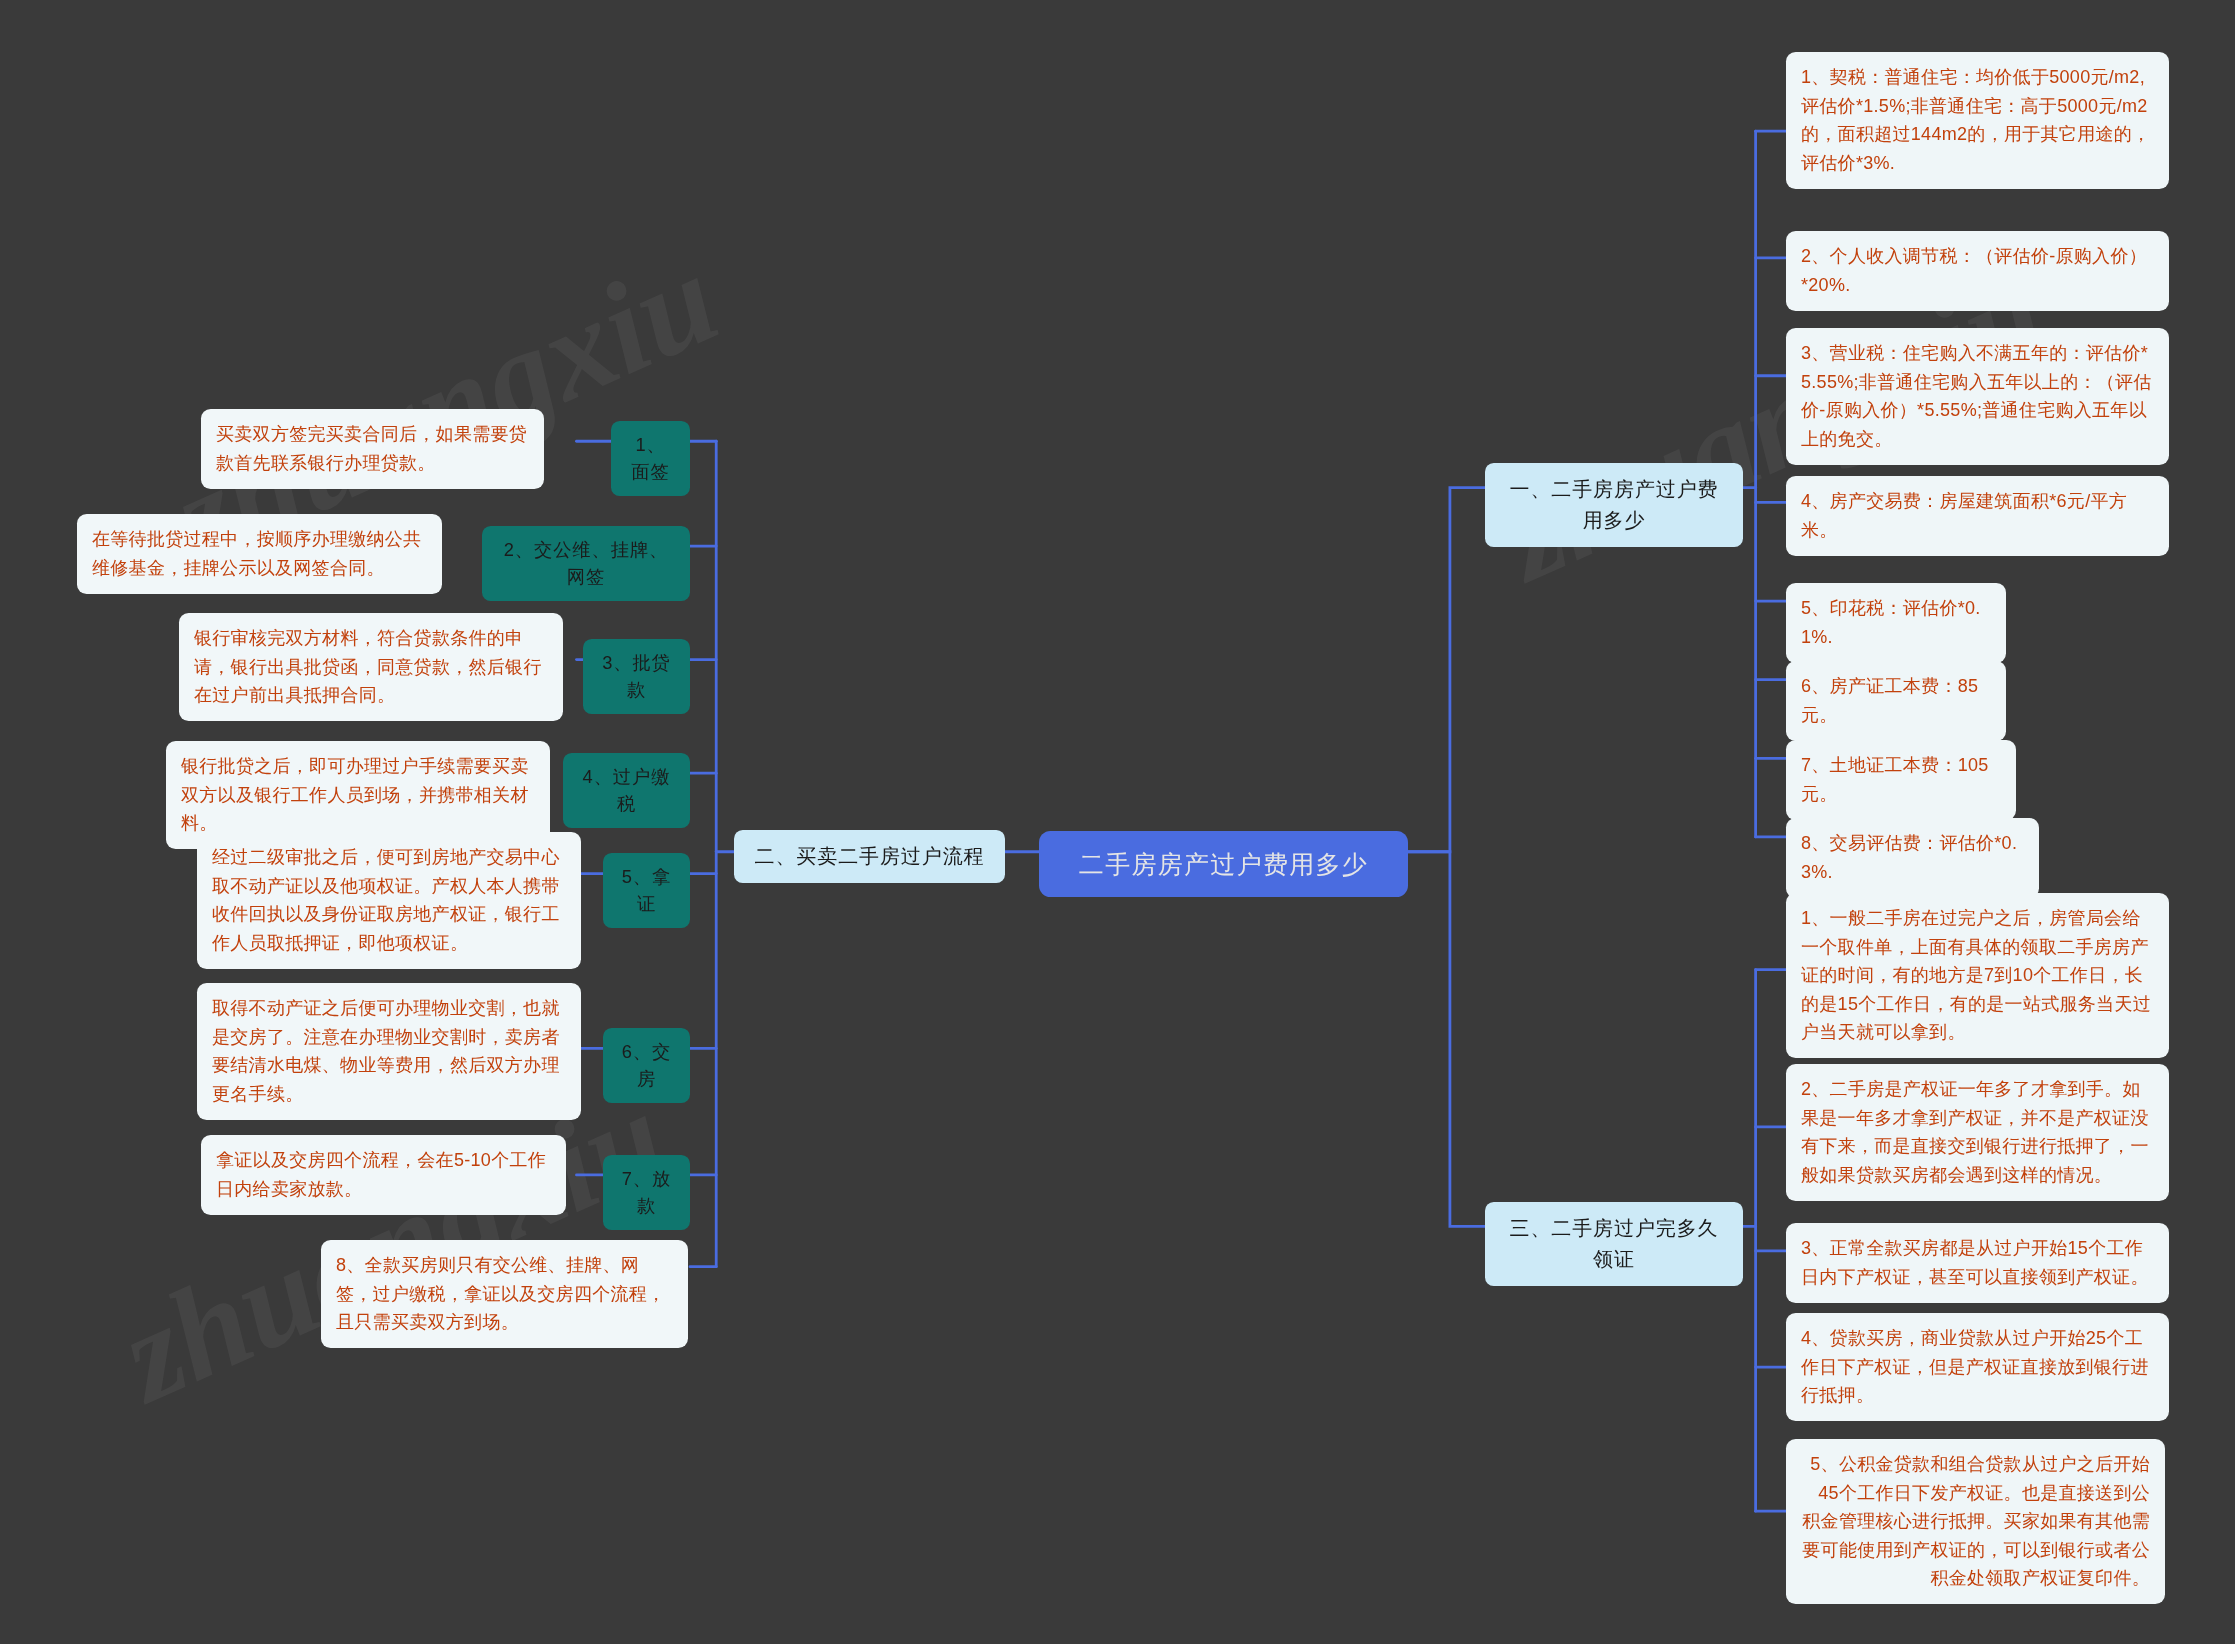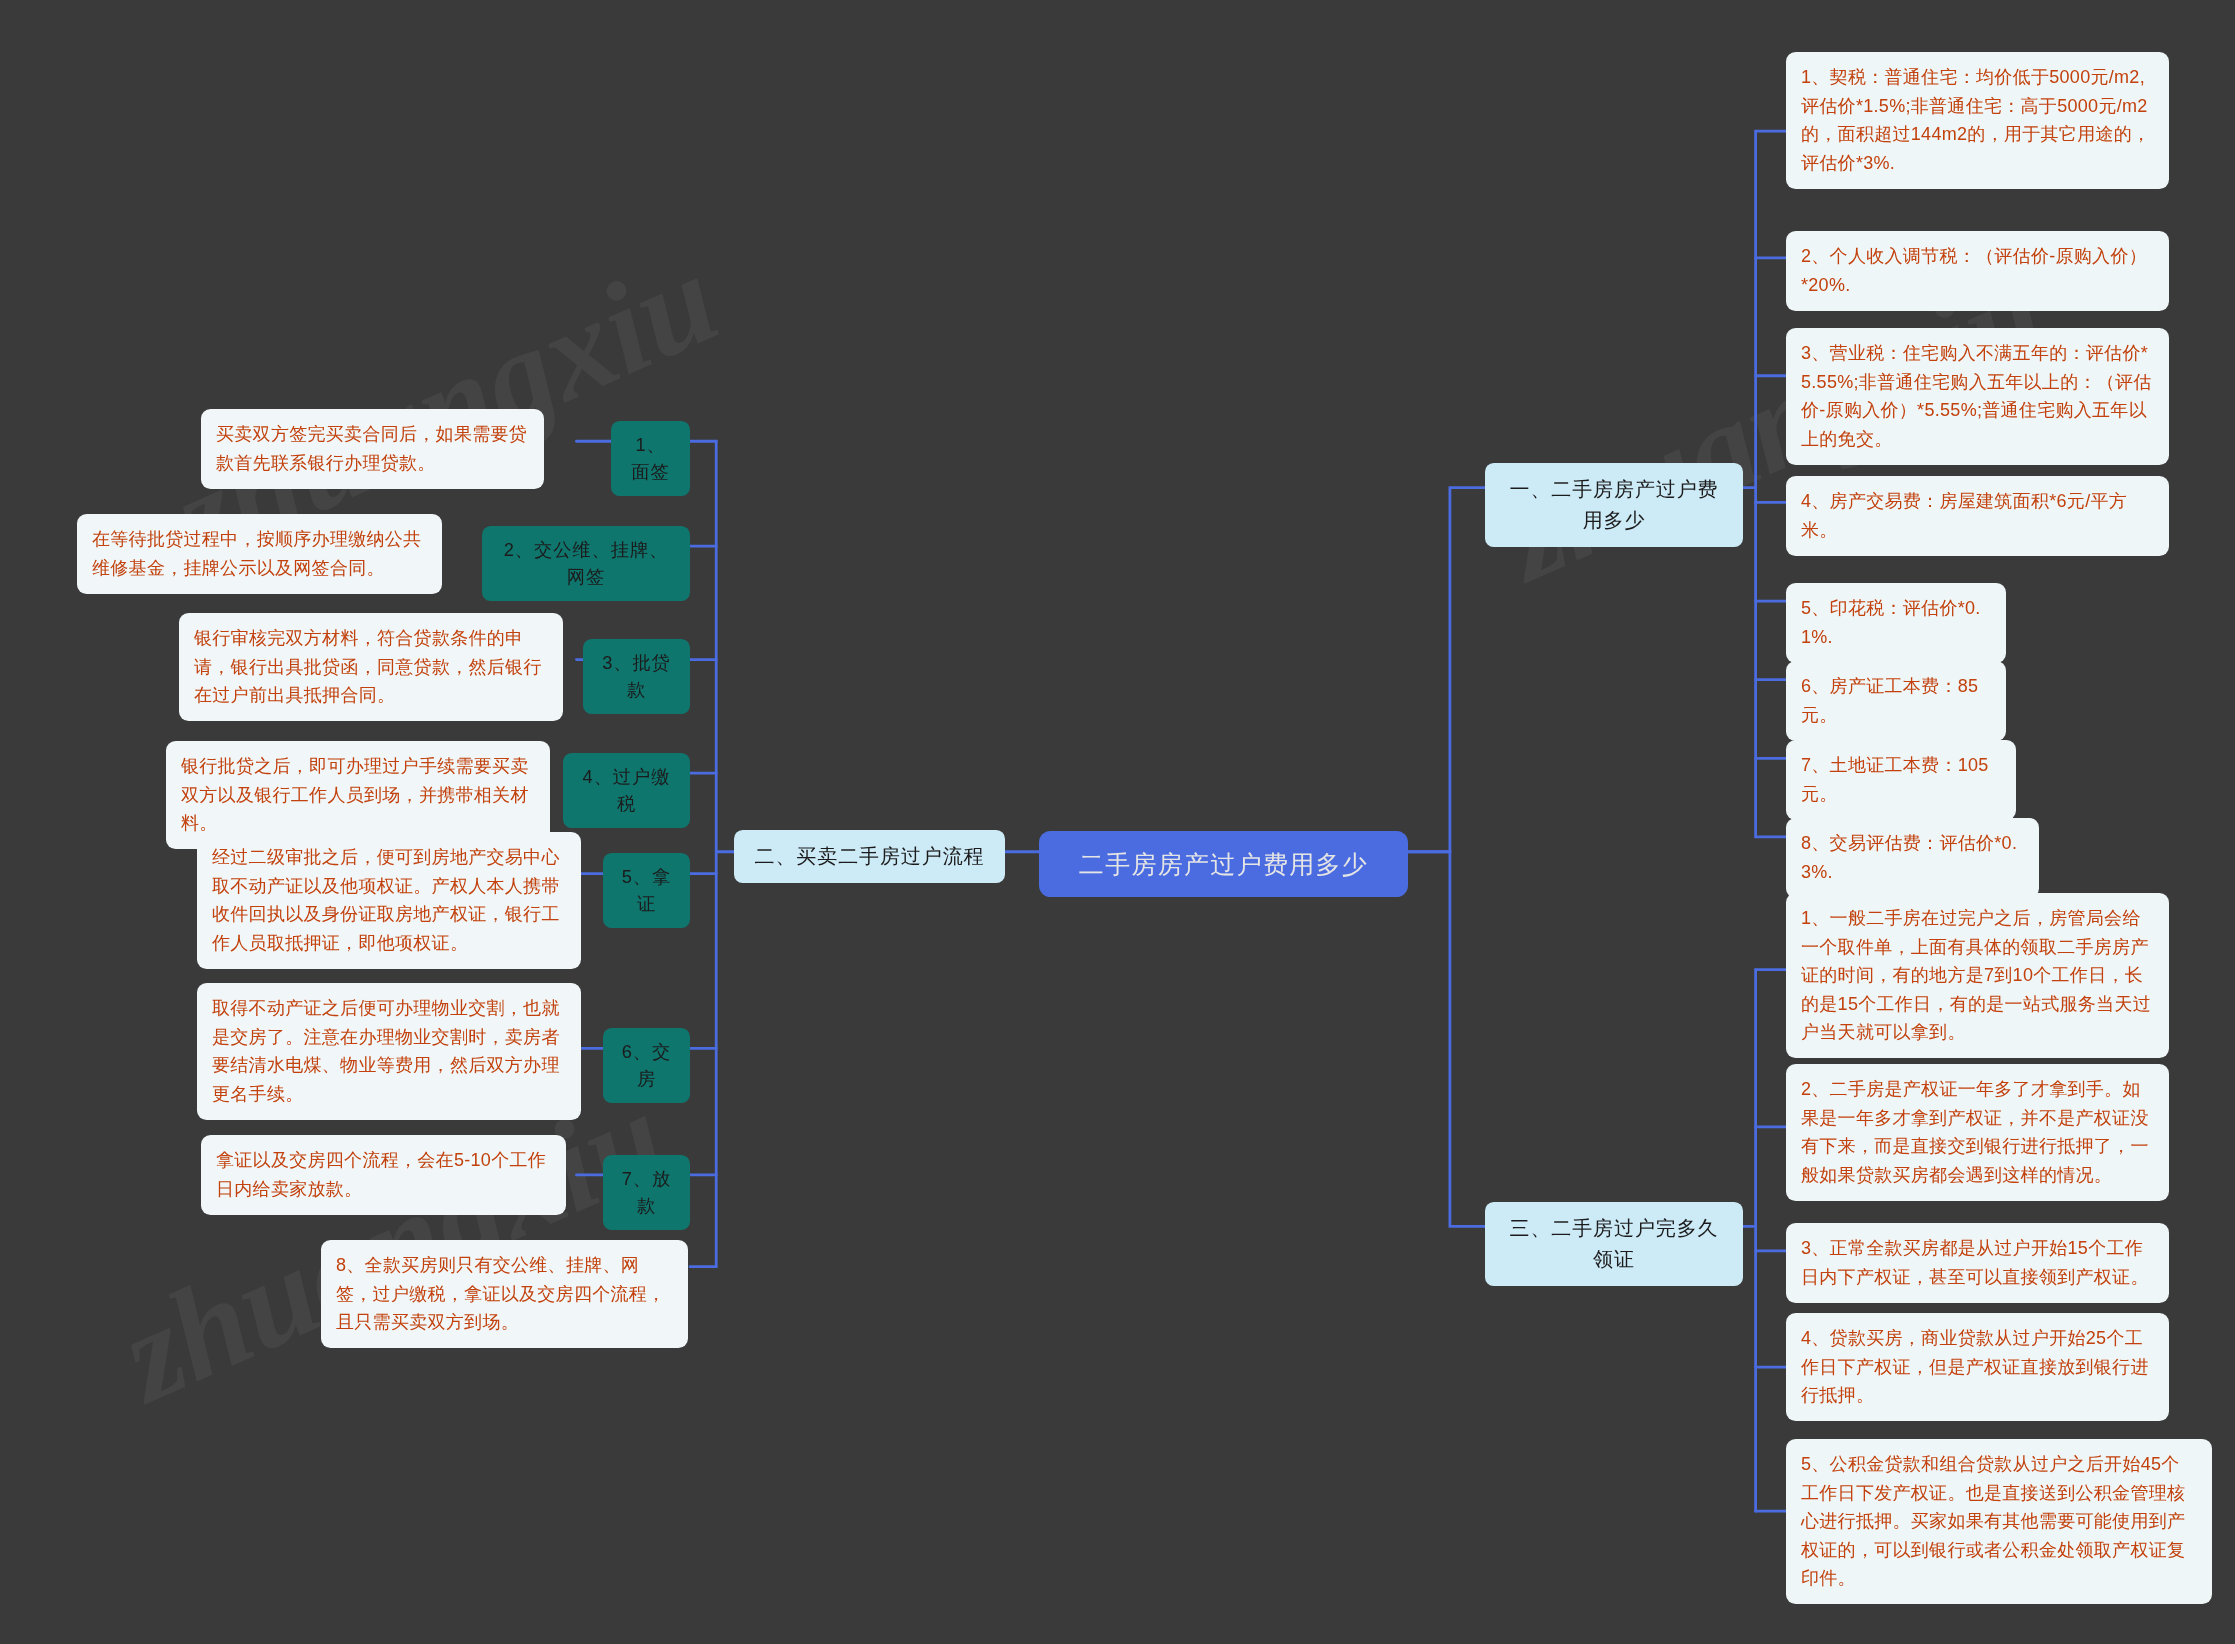--- a/index.html
+++ b/index.html
@@ -163,21 +163,21 @@
   <div class="node leaf" style="left:1786px; top:661px; width:220px;">6、房产证工本费：85元。</div>
   <div class="node leaf" style="left:1786px; top:740px; width:230px;">7、土地证工本费：105元。</div>
   <div class="node leaf" style="left:1786px; top:818px; width:253px;">8、交易评估费：评估价*0.3%.</div>
 
   <div class="node branch" style="left:1485px; top:1202px; width:258px;">三、二手房过户完多久领证</div>
 
   <div class="node leaf" style="left:1786px; top:893px; width:383px;">1、一般二手房在过完户之后，房管局会给一个取件单，上面有具体的领取二手房房产证的时间，有的地方是7到10个工作日，长的是15个工作日，有的是一站式服务当天过户当天就可以拿到。</div>
   <div class="node leaf" style="left:1786px; top:1064px; width:383px;">2、二手房是产权证一年多了才拿到手。如果是一年多才拿到产权证，并不是产权证没有下来，而是直接交到银行进行抵押了，一般如果贷款买房都会遇到这样的情况。</div>
   <div class="node leaf" style="left:1786px; top:1223px; width:383px;">3、正常全款买房都是从过户开始15个工作日内下产权证，甚至可以直接领到产权证。</div>
   <div class="node leaf" style="left:1786px; top:1313px; width:383px;">4、贷款买房，商业贷款从过户开始25个工作日下产权证，但是产权证直接放到银行进行抵押。</div>
-  <div class="node leaf" style="left:1786px; top:1439px; width:426px;">5、公积金贷款和组合贷款从过户之后开始45个工作日下发产权证。也是直接送到公积金管理核心进行抵押。买家如果有其他需要可能使用到产权证的，可以到银行或者公积金处领取产权证复印件。</div>
+  <div class="node leaf" style="left:1786px; top:1439px; width:379px;text-align:right;">5、公积金贷款和组合贷款从过户之后开始45个工作日下发产权证。也是直接送到公积金管理核心进行抵押。买家如果有其他需要可能使用到产权证的，可以到银行或者公积金处领取产权证复印件。</div>
 
   <div class="node branch" style="left:734px; top:830px; width:271px;">二、买卖二手房过户流程</div>
 
   <div class="node step" style="left:611px; top:421px; width:79px;">1、面签</div>
   <div class="node step" style="left:482px; top:526px; width:208px;">2、交公维、挂牌、网签</div>
   <div class="node step" style="left:583px; top:639px; width:107px;">3、批贷款</div>
   <div class="node step" style="left:563px; top:753px; width:127px;">4、过户缴税</div>
   <div class="node step" style="left:603px; top:853px; width:87px;">5、拿证</div>
   <div class="node step" style="left:603px; top:1028px; width:87px;">6、交房</div>
   <div class="node step" style="left:603px; top:1155px; width:87px;">7、放款</div>

